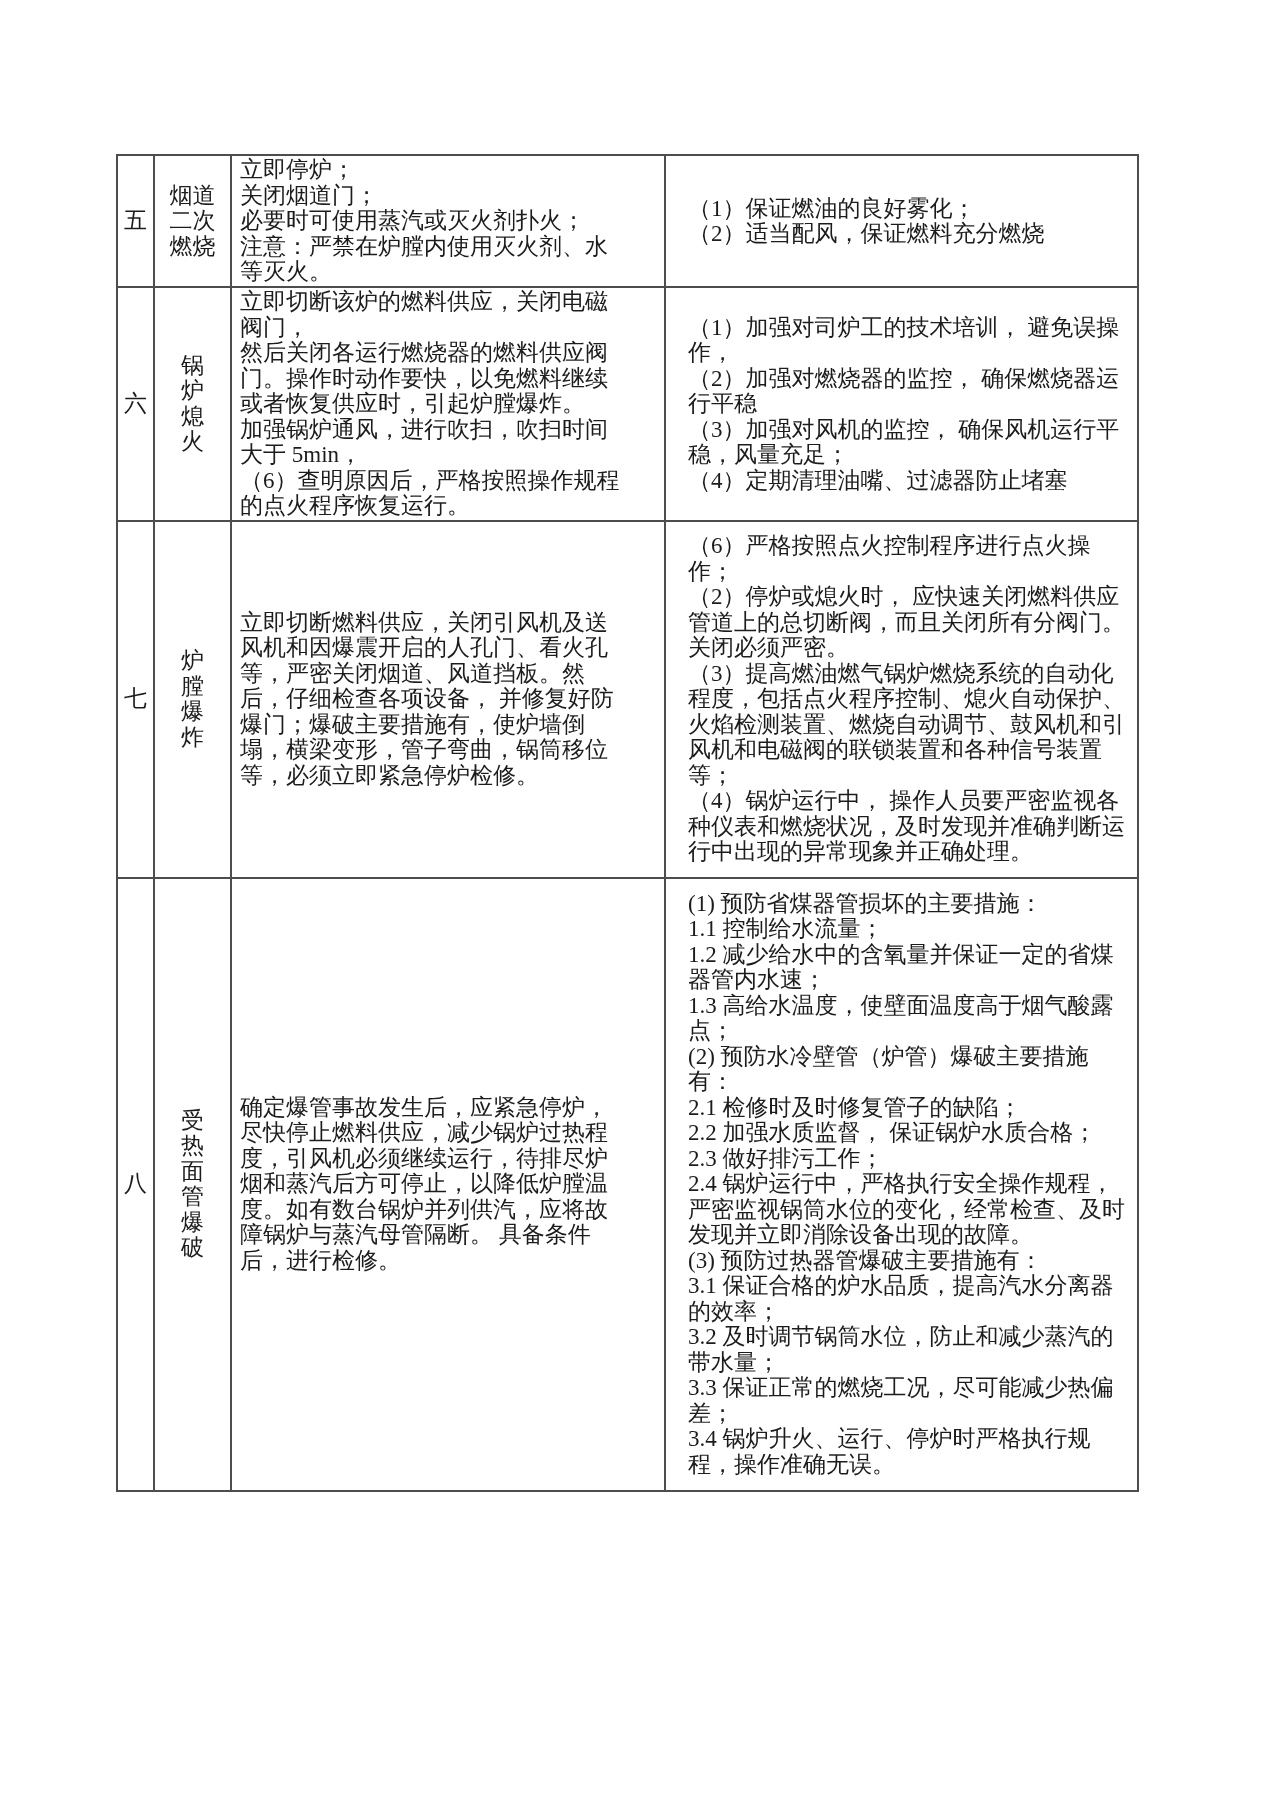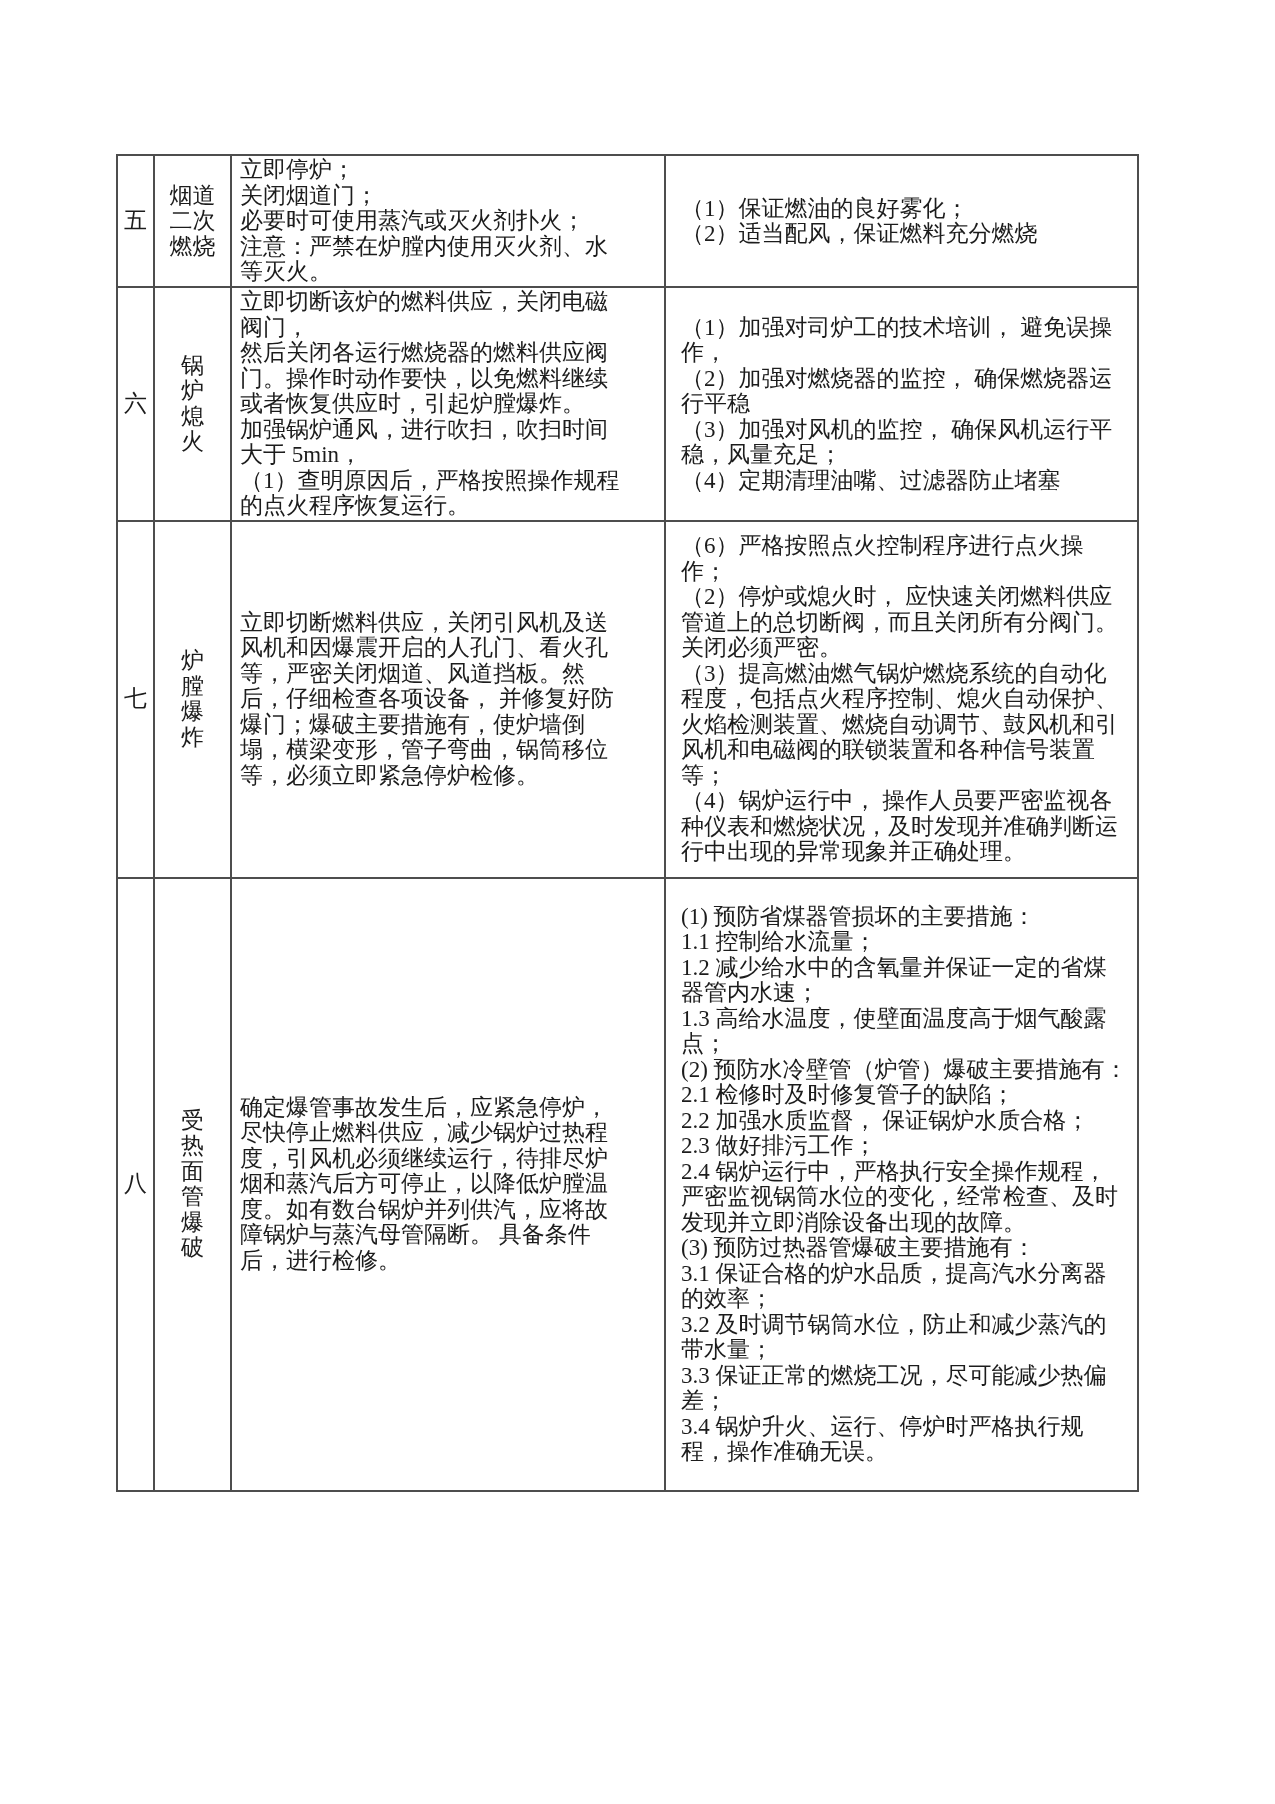--- a/index.html
+++ b/index.html
@@ -38,21 +38,21 @@
   }
   td.c-name {
     text-align: center;
     padding: 9px;
   }
   td.c-emergency {
     padding: 1px 34px 1px 8px;
     text-align: left;
   }
   td.c-prevention {
-    padding: 1px 8px 1px 15px;
+    padding: 1px 8px 1px 22px;
     text-align: left;
   }
   tr.r5 { height: 132px; }
   tr.r6 { height: 232px; }
   tr.r7 { height: 357px; }
   tr.r8 { height: 613px; }
 </style>
 </head>
 <body>
 
@@ -78,21 +78,21 @@
     </tr>
     <tr class="r6">
       <td class="c-no">六</td>
       <td class="c-name">锅
 炉
 熄
 火</td>
       <td class="c-emergency">立即切断该炉的燃料供应，关闭电磁阀门，
 然后关闭各运行燃烧器的燃料供应阀门。操作时动作要快，以免燃料继续或者恢复供应时，引起炉膛爆炸。
 加强锅炉通风，进行吹扫，吹扫时间大于 5min，
-（1）查明原因后，严格按照操作规程的点火程序恢复运行。</td>
+（6）查明原因后，严格按照操作规程的点火程序恢复运行。</td>
       <td class="c-prevention">（1）加强对司炉工的技术培训，  避免误操作，
 （2）加强对燃烧器的监控，  确保燃烧器运行平稳
 （3）加强对风机的监控，  确保风机运行平稳，风量充足；
 （4）定期清理油嘴、过滤器防止堵塞</td>
     </tr>
     <tr class="r7">
       <td class="c-no">七</td>
       <td class="c-name">炉
 膛
 爆

